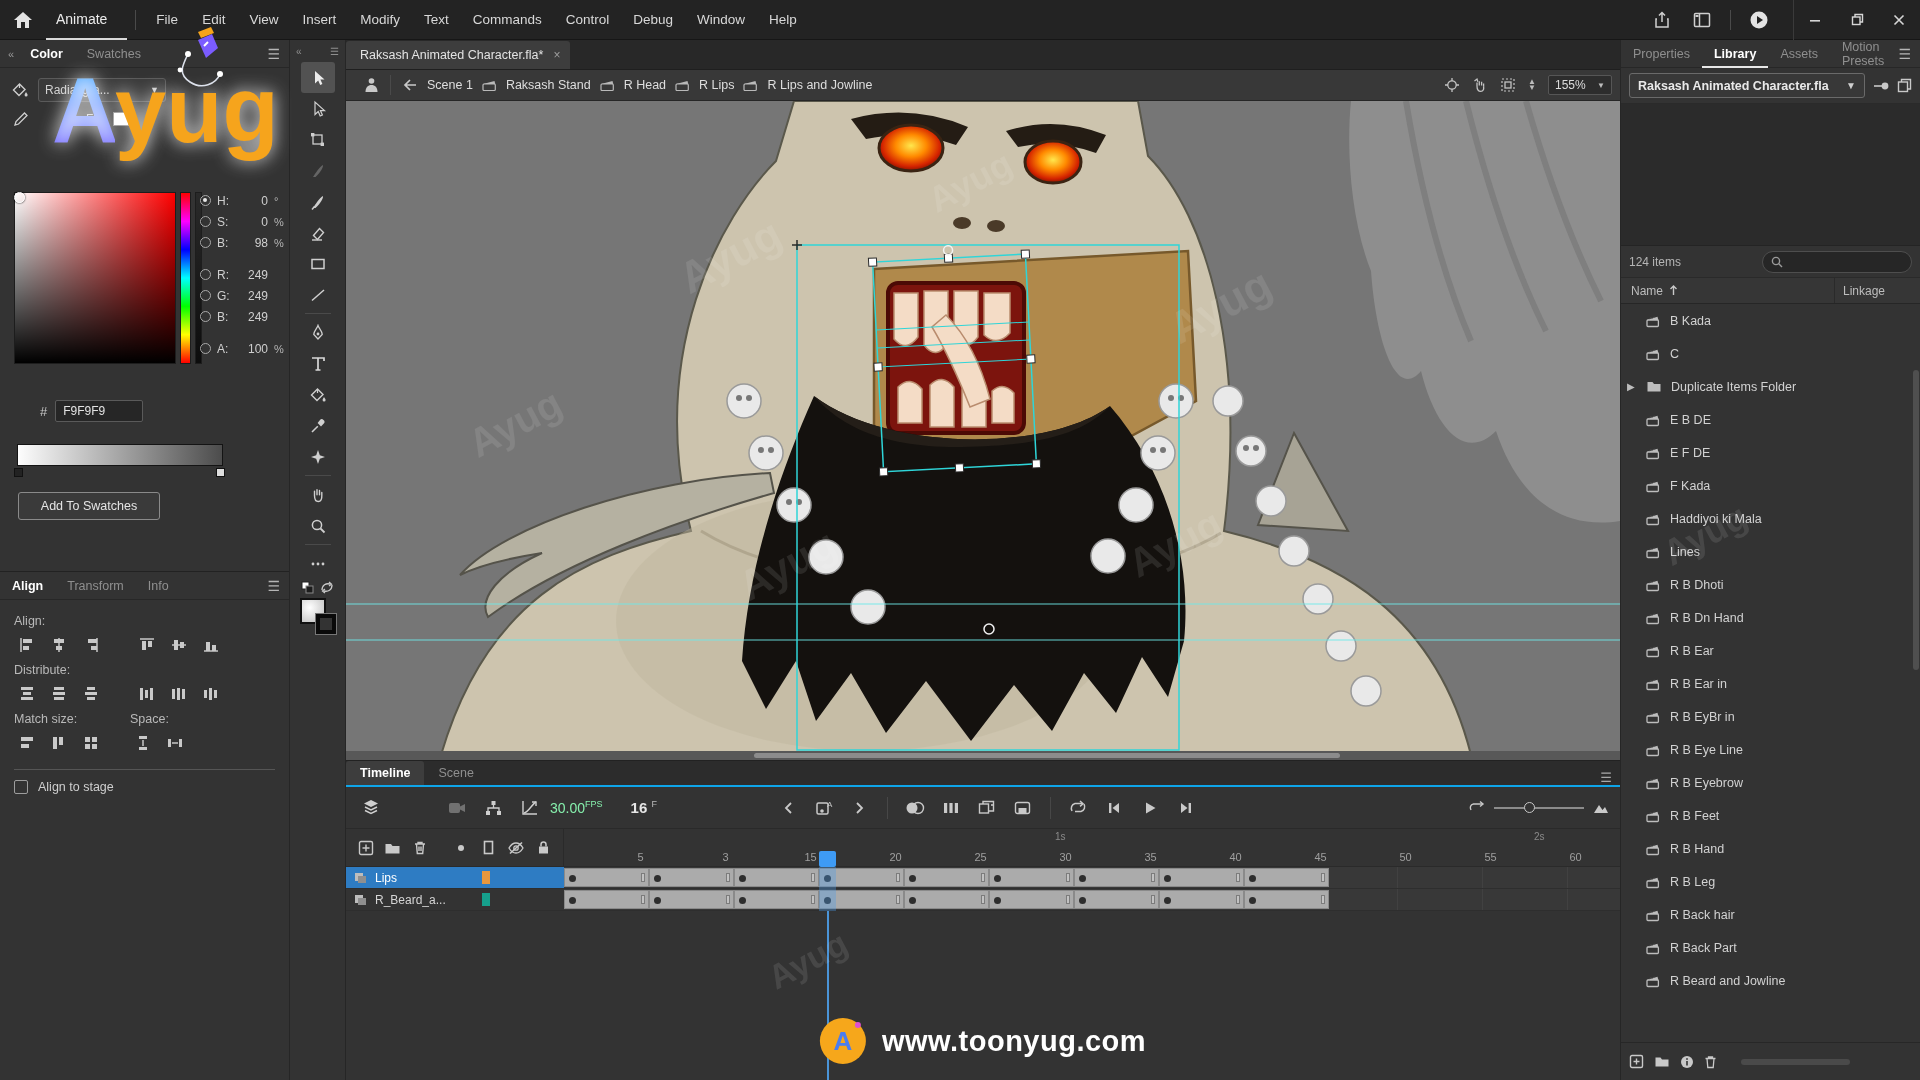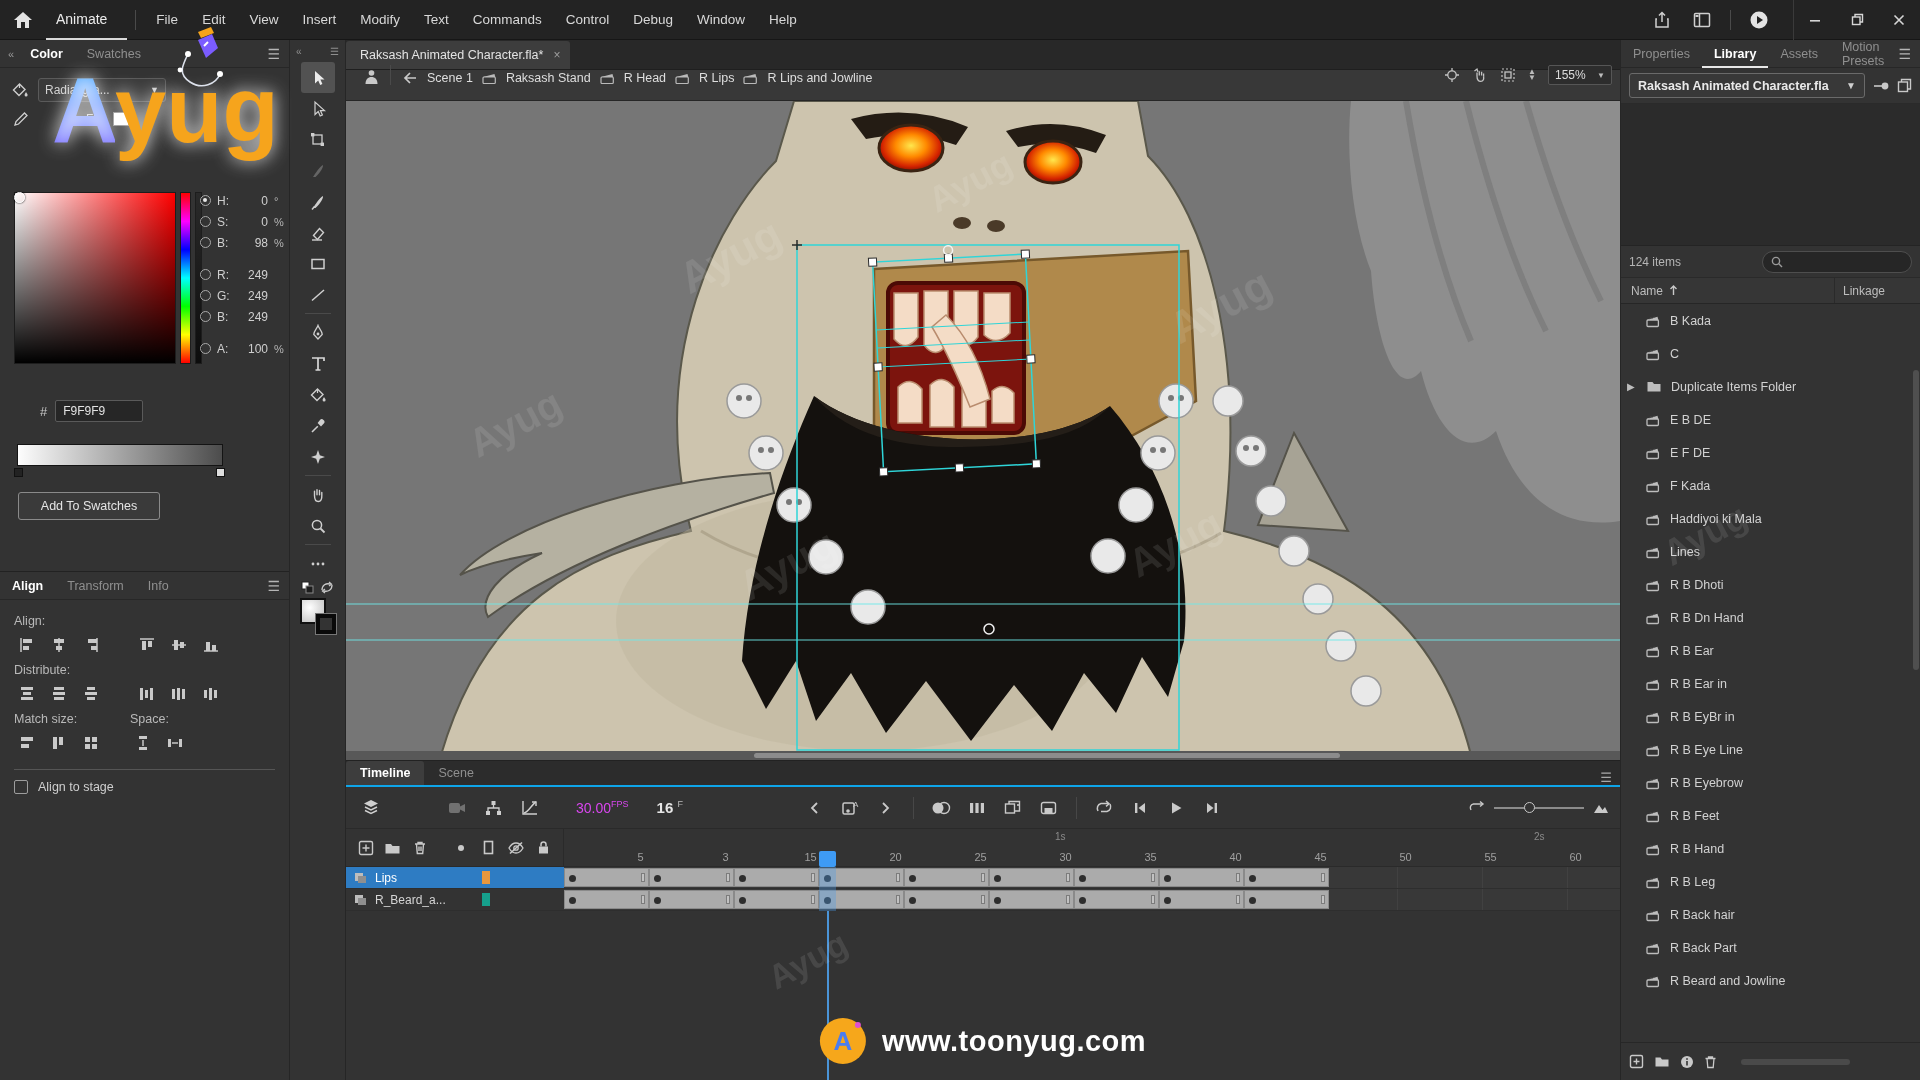--- a/index.html
+++ b/index.html
@@ -75,21 +75,21 @@
   .tool.active{background:#525252;}
   .tool-div{width:26px;height:1px;background:#4a4a4a;margin:3px 0;}
   .swap-mini{display:flex;gap:6px;align-items:center;margin-top:2px;}
   .swatch-block{margin-top:4px;position:relative;width:36px;height:36px;}
   .fill-swatch{position:absolute;left:0;top:0;width:26px;height:26px;border:2px solid #111;background:radial-gradient(circle at 35% 35%,#fff, #bcbcbc);}
   .stroke-swatch{position:absolute;right:0;bottom:0;width:20px;height:20px;border:4px solid #0a0a0a;background:#333;outline:1px solid #777;}
   
   .doctab-bar{height:30px;background:#282828;display:flex;align-items:flex-end;border-bottom:1px solid #1f1f1f;}
   .doctab{height:28px;background:#3d3d3d;display:flex;align-items:center;padding:0 10px 0 14px;gap:10px;color:#e3e3e3;font-size:12.5px;border-radius:3px 3px 0 0;}
   .doctab .x{color:#9e9e9e;font-size:12px;}
-  .edit-bar{height:28px;background:#383838;border-bottom:1px solid #262626;display:flex;align-items:flex-end;padding:15px 8px;gap:3px;}
+  .edit-bar{height:28px;background:#383838;border-bottom:1px solid #262626;display:flex;align-items:center;padding:15px 8px;gap:3px;}
   .crumbs{display:flex;align-items:center;gap:9px;margin-left:6px;}
   .crumb{color:#dedede;font-size:12.5px;white-space:nowrap;}
   .crumb-sep{display:flex;align-items:center;}
   .eb-right{margin-left:auto;display:flex;align-items:center;gap:12px;}
   .zoom-box{width:64px;height:20px;border:1px solid #565656;background:#2d2d2d;border-radius:2px;color:#dcdcdc;font-size:12px;display:flex;align-items:center;justify-content:space-between;padding:0 6px;}
   .zoom-box .chev{font-size:8px;color:#bdbdbd;}
   .stepper{display:flex;flex-direction:column;line-height:6px;color:#bdbdbd;font-size:8px;}
   
   .stage{position:relative;flex:1;background:#767676;overflow:hidden;}
   .stage-scroll{position:absolute;left:0;right:0;bottom:0;height:9px;background:#585858;}
@@ -107,21 +107,21 @@
   .site-text{color:#fff;font-size:29px;font-weight:bold;letter-spacing:.5px;}
   
   .timeline{height:320px;background:#333;border-top:1px solid #222;position:relative;}
   .tl-tabs{height:26px;display:flex;align-items:flex-end;background:#2c2c2c;border-bottom:2px solid #0ea5e9;}
   .tl-tab{height:24px;display:flex;align-items:center;padding:0 14px;font-size:12.5px;color:#8f8f8f;background:#2c2c2c;}
   .tl-tab.active{background:#3d3d3d;color:#fff;font-weight:bold;border-radius:3px 3px 0 0;}
   .tl-menu{margin-left:auto;margin-right:8px;color:#a8a8a8;font-size:13px;}
   .tl-controls{height:42px;display:flex;align-items:center;padding:0 10px;gap:6px;border-bottom:1px solid #2a2a2a;}
   .tbtn{width:30px;height:28px;display:flex;align-items:center;justify-content:center;color:#c9c9c9;border-radius:3px;}
   .tbtn.dim{opacity:.4;}
-  .tl-fps{color:#d946ef;font-size:14px;margin-left:26px;}
+  .tl-fps{color:#86efac;font-size:14px;}
   .tl-fps sup{font-size:9px;}
   .tl-frame{color:#e6e6e6;font-size:15px;font-weight:bold;margin-left:22px;}
   .tl-frame sup{font-size:9px;font-weight:normal;color:#bbb;}
   .tl-group-sep{width:1px;height:22px;background:#474747;margin:0 6px;}
   .tl-right{margin-left:auto;display:flex;align-items:center;gap:8px;}
   .slider-track{width:90px;height:2px;background:#8b8b8b;position:relative;}
   .slider-knob{position:absolute;left:30px;top:-5px;width:11px;height:11px;border:1.5px solid #c9c9c9;border-radius:50%;background:#333;}
   .tl-headers{height:38px;display:flex;border-bottom:1px solid #2a2a2a;position:relative;}
   .layer-tools{width:218px;display:flex;align-items:center;gap:4px;padding:0 8px;border-right:1px solid #2a2a2a;}
   .lt-btn{width:24px;height:24px;display:flex;align-items:center;justify-content:center;color:#c9c9c9;}

